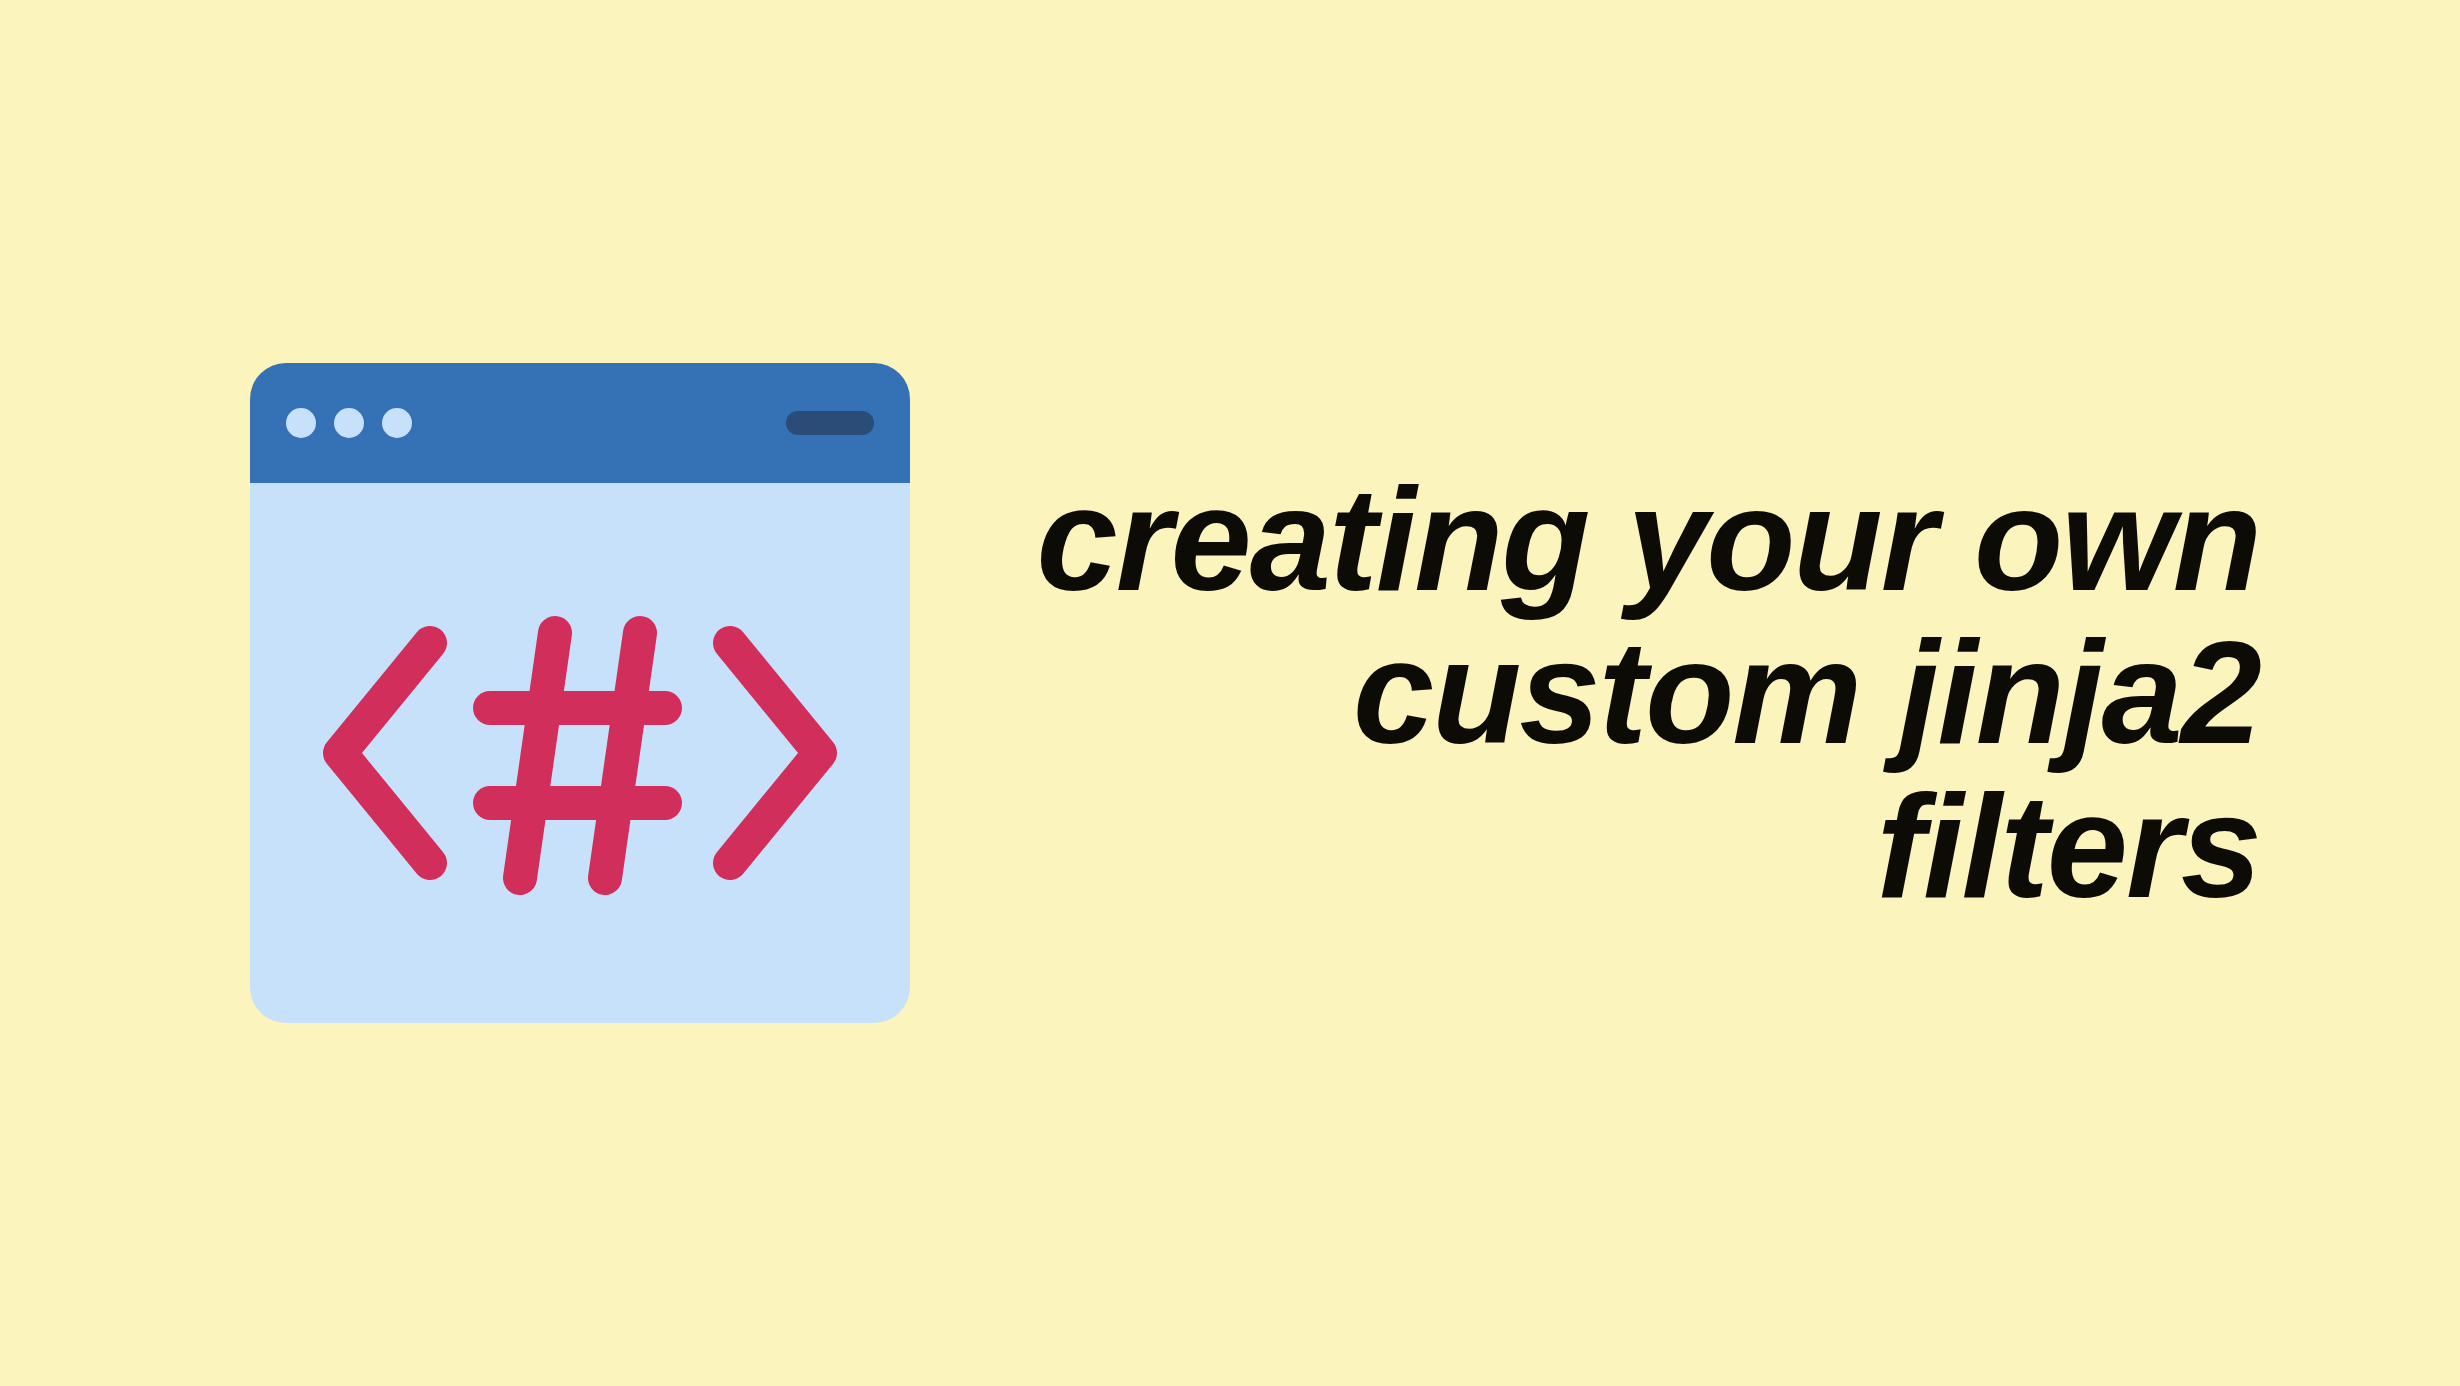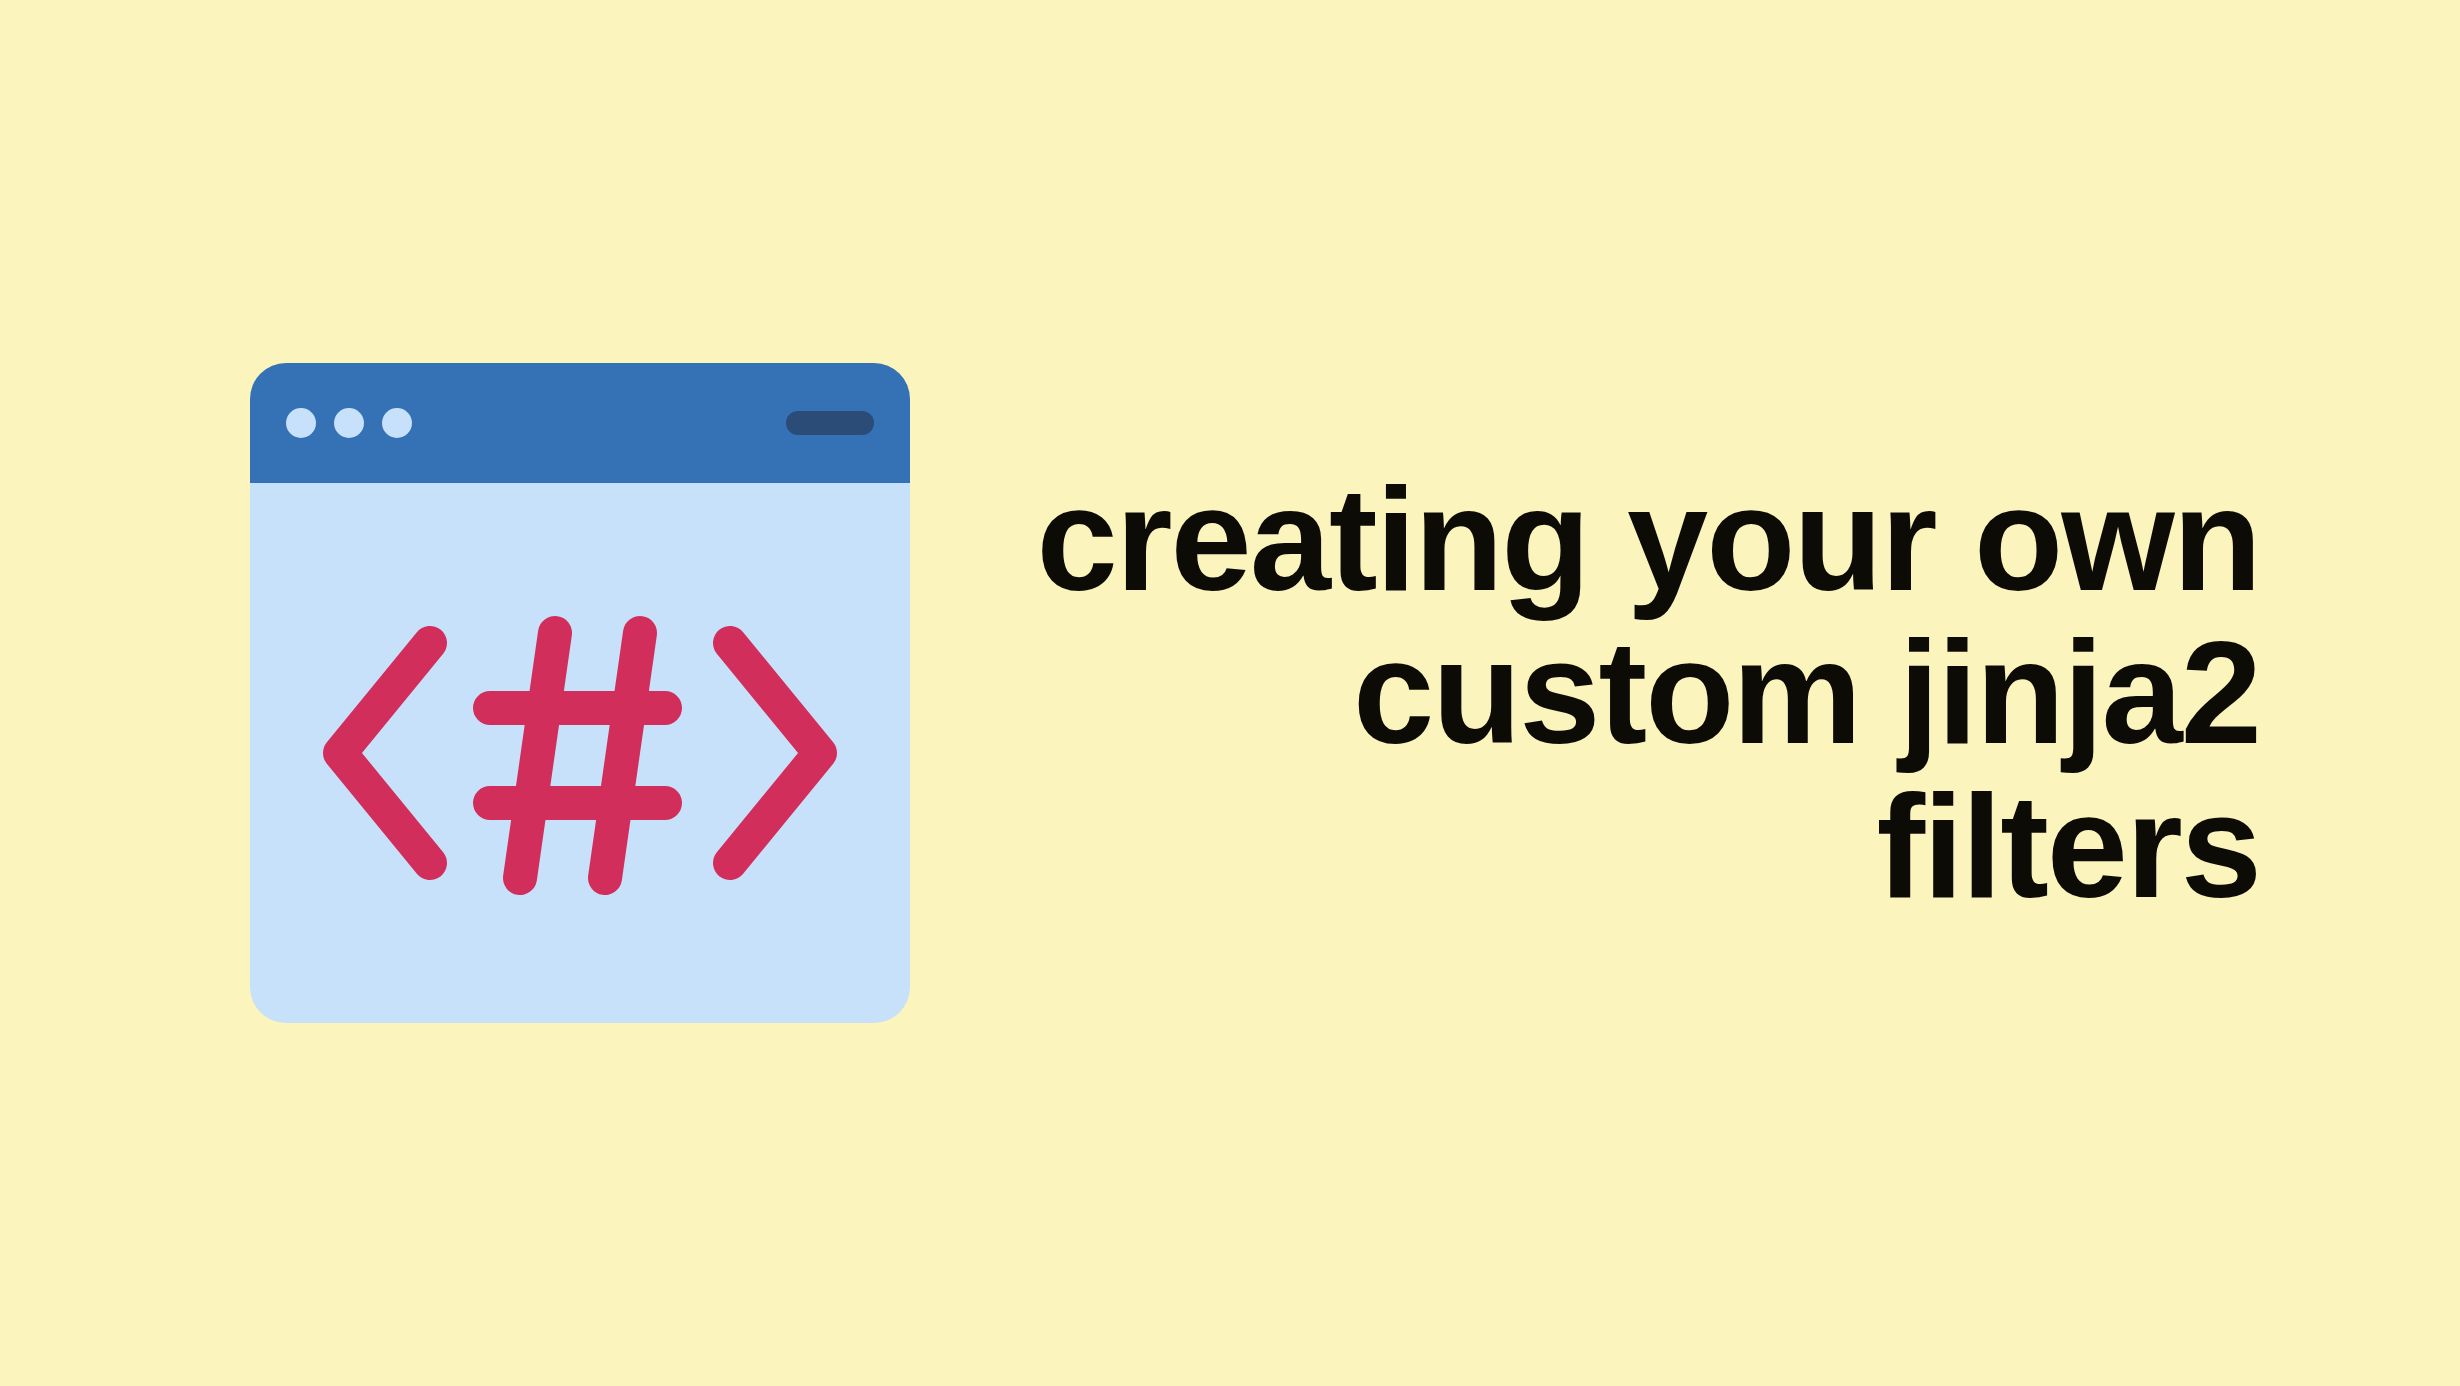--- a/index.html
+++ b/index.html
@@ -54,20 +54,21 @@
     justify-content: center;
   }
   .code-glyph { width: 520px; height: 300px; }
 
   
   .headline-wrap {
     flex: 1 1 auto;
     display: flex;
     align-items: flex-end;
     justify-content: flex-end;
+    font-style: italic;
   }
   .headline {
     color: #0c0b06;
     font-weight: 800;
     font-size: 146px;
     line-height: 1.05;
     letter-spacing: -2px;
     text-align: right;
     max-width: 1350px;
   }

